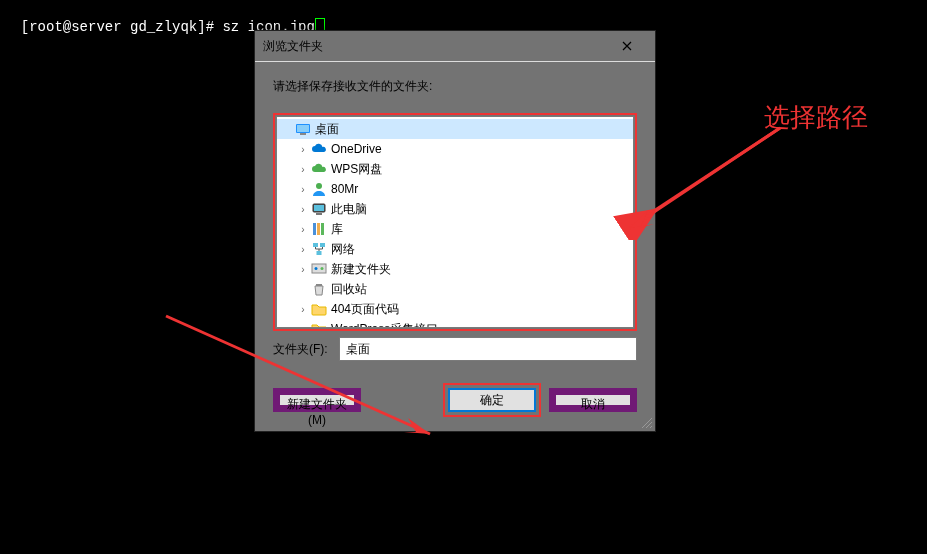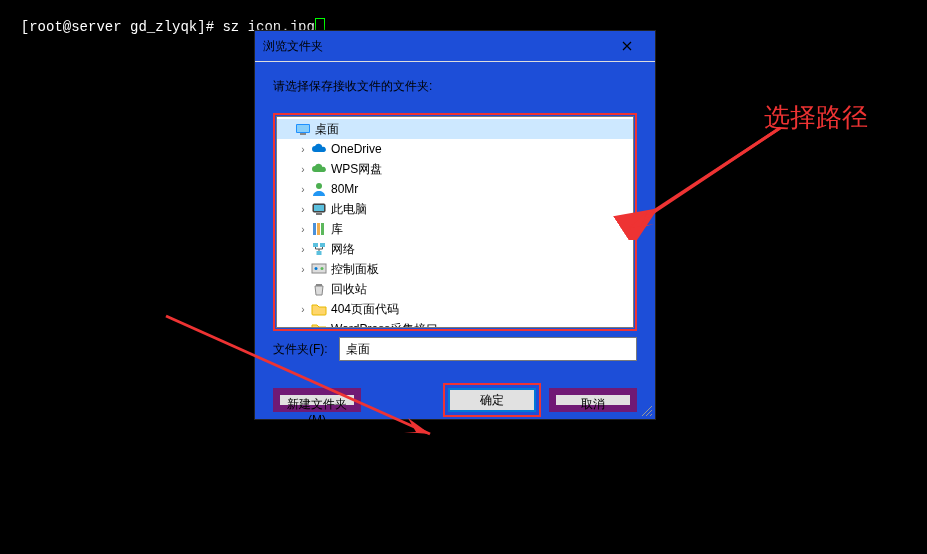--- a/index.html
+++ b/index.html
@@ -25,21 +25,21 @@
     width: 8px;
     height: 15px;
     border: 1px solid #0f0;
     vertical-align: text-bottom;
   }
   .dialog {
     position: absolute;
     left: 254px;
     top: 30px;
     width: 400px;
-    background: #1d4ed8;
+    background: #737373;
     border: 1px solid #222;
     box-shadow: 0 0 8px rgba(0,0,0,0.5);
   }
   .titlebar {
     height: 30px;
     display: flex;
     align-items: center;
     padding: 0 8px;
     border-bottom: 1px solid #ddd;
   }
@@ -50,21 +50,21 @@
   .close-btn {
     width: 40px;
     height: 28px;
     display: flex;
     align-items: center;
     justify-content: center;
     cursor: pointer;
   }
   .close-btn svg { width: 10px; height: 10px; }
   .dialog-body {
-    padding: 16px 18px 2px 18px;
+    padding: 16px 18px 14px 18px;
   }
   .prompt-text {
     font-size: 12px;
     margin-bottom: 18px;
   }
   .tree-wrap {
     border: 2px solid #e33;
     padding: 1px;
     position: relative;
   }
@@ -262,21 +262,21 @@
           </div>
           <div class="tree-row" style="padding-left: 20px;">
             <span class="expander">›</span>
             <span class="icon">
               <svg class="svg16" viewBox="0 0 16 16">
                 <rect x="1" y="3" width="14" height="9" fill="#ddd" stroke="#888"></rect>
                 <circle cx="5" cy="7.5" r="1.5" fill="#0078d4"></circle>
                 <circle cx="11" cy="7.5" r="1.5" fill="#5cb85c"></circle>
               </svg>
             </span>
-            <span>控制面板</span>
+            <span>新建文件夹</span>
           </div>
           <div class="tree-row" style="padding-left: 20px;">
             <span class="expander"></span>
             <span class="icon">
               <svg class="svg16" viewBox="0 0 16 16">
                 <path d="M4 5h8l-1 9H5z" fill="#ddd" stroke="#888"></path>
                 <rect x="5" y="3" width="6" height="2" fill="#888"></rect>
               </svg>
             </span>
             <span>回收站</span>

